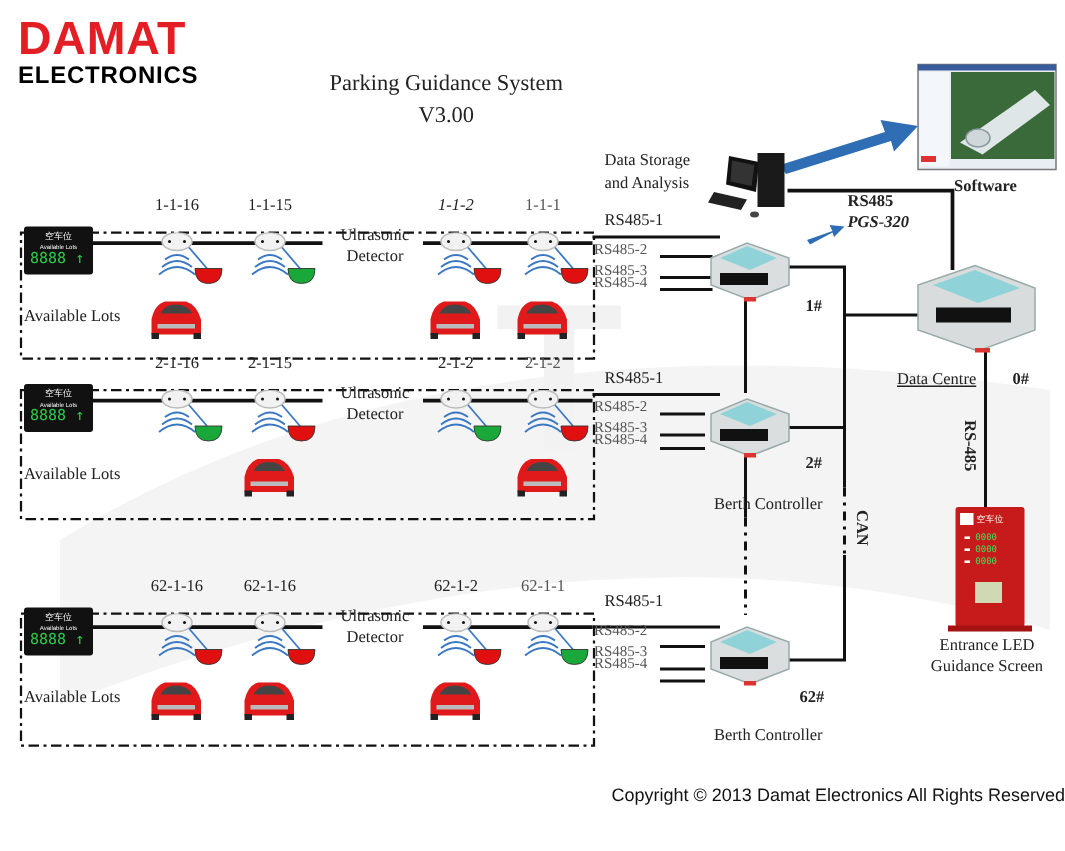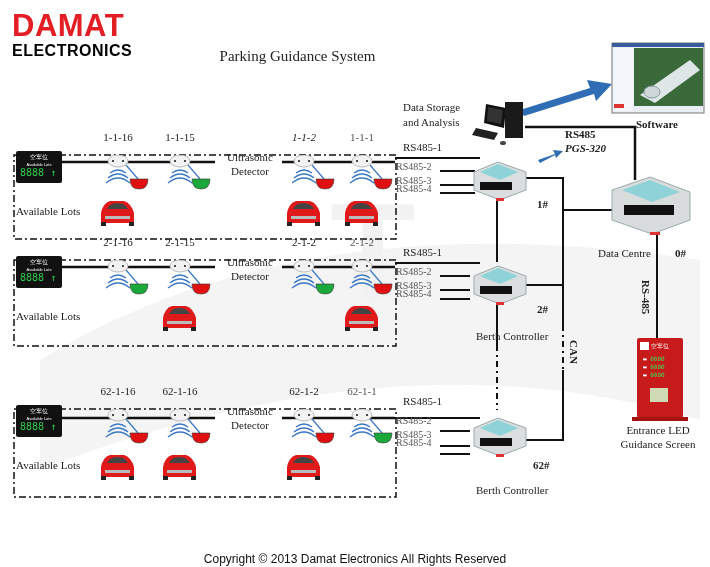--- a/index.html
+++ b/index.html
@@ -7,22 +7,22 @@
          font-family:"Liberation Serif", serif; color:#222; }
   .abs { position:absolute; }
   .brand1 { left:12px; top:8px; font-family:"Liberation Sans", sans-serif; font-weight:bold;
             font-size:31px; color:#e31e24; letter-spacing:0.5px; }
   .brand2 { left:12px; top:42px; font-family:"Liberation Sans", sans-serif; font-weight:bold;
             font-size:16px; color:#000000; letter-spacing:0.5px; }
   .title { left:200px; top:46px; width:195px; text-align:center; font-size:15px; line-height:21px; }
   .lbl { font-size:11px; white-space:nowrap; }
   .lbl-b { font-size:11px; font-weight:bold; white-space:nowrap; }
   .lbl-grey { font-size:11px; color:#555; white-space:nowrap; }
-  .copyright { left:0; width:710px; top:523px; text-align:center; font-family:"Liberation Sans", sans-serif;
-               font-size:12px; color:#111;margin-top:29px; }
+  .copyright { left:0; width:710px; top:523px; text-align:right; font-family:"Liberation Sans", sans-serif;
+               font-size:12px; color:#111; }
   svg { position:absolute; left:0; top:0; }
   .vert { writing-mode:vertical-rl; font-size:11px; font-weight:bold; }
 </style>
 </head>
 <body>
 
 <svg width="710" height="567">
   <path d="M40,360 Q300,200 700,260 L700,420 Q400,330 40,470 Z" fill="#f4f4f4"></path>
   <text x="330" y="300" font-size="140" font-family="Liberation Sans, sans-serif" font-weight="bold" fill="#f2f2f2">T</text>
 </svg>
@@ -73,20 +73,21 @@
 
   <path d="M520,110 L590,88 L587,80 L612,84 L596,101 L594,94 L524,116 Z" fill="#2f6db5"></path>
   <path d="M538,160 L555,154 L553,150 L563,151 L556,158 L555,155 L540,163 Z" fill="#2f6db5"></path>
 </svg>
 
 <div class="abs brand1">DAMAT</div>
 <div class="abs brand2">ELECTRONICS</div>
 
 <div class="abs title">
   <div>Parking Guidance System</div>
+  <div>V3.00</div>
 </div>
 
 <div class="abs lbl" style="left:403px;top:100px;line-height:15px;">
   <div>Data Storage</div>
   <div>and Analysis</div>
 </div>
 <svg width="710" height="567" style="pointer-events:none">
   <polygon points="486,104 506,108 504,128 484,123" fill="#111"></polygon>
   <polygon points="488,107 503,110 501,124 487,121" fill="#333"></polygon>
   <rect x="505" y="102" width="18" height="36" fill="#1a1a1a"></rect>
@@ -369,21 +370,21 @@
       <div class="abs lbl" style="left: 476px; top: 484px;">Berth Controller</div>
     </div>
   </div>
 
 <svg width="710" height="567" style="pointer-events:none">
   <polygon points="612,190 650,177 690,192 690,220 652,234 612,220" fill="#d8dcdc" stroke="#9aa"></polygon>
   <polygon points="622,190 650,180 680,192 652,202" fill="#8fd3d8"></polygon>
   <rect x="624" y="205" width="50" height="10" fill="#111"></rect>
   <rect x="650" y="232" width="10" height="3" fill="#d33"></rect>
 </svg>
-<div class="abs lbl" style="left:598px;top:247px;">Data Centre</div>
+<div class="abs lbl" style="left:598px;top:247px;text-decoration:underline;">Data Centre</div>
 <div class="abs lbl-b" style="left:675px;top:247px;">0#</div>
 
 <div class="abs vert" style="left:640px;top:280px;">RS-485</div>
 
 <div class="abs vert" style="left:568px;top:340px;">CAN</div>
 
 <div class="abs" style="left:637px;top:338px;width:46px;height:80px;background:#c71a1a;border-radius:2px;">
   <div style="position:absolute;left:3px;top:4px;width:9px;height:8px;background:#fff;"></div>
   <div style="position:absolute;left:14px;top:4px;font-size:6px;color:#fff;">空车位</div>
   <div id="entrance-rows" style="position:absolute;left:6px;top:17px;">

